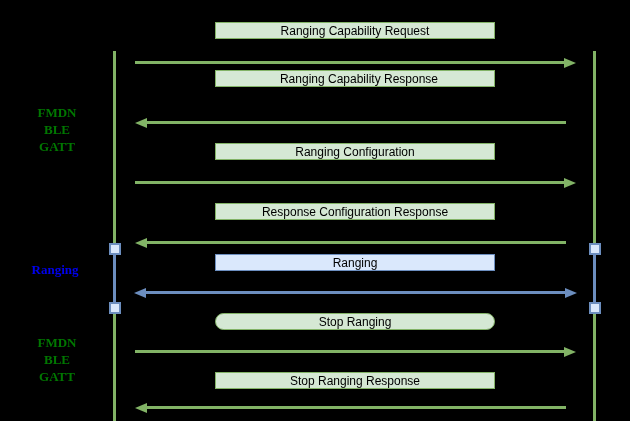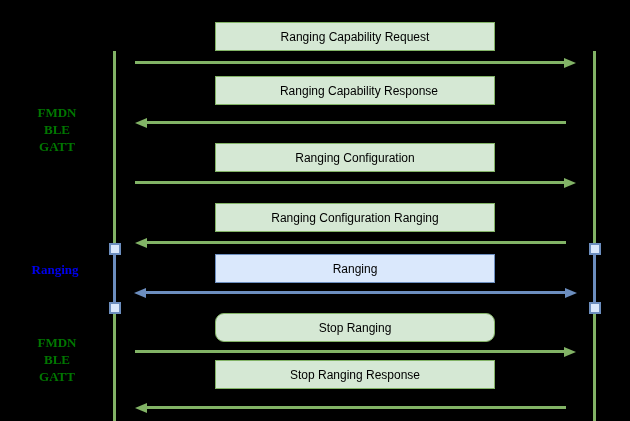--- a/index.html
+++ b/index.html
@@ -42,21 +42,21 @@
     box-sizing: border-box;
     background: #dae8fc;
     border: 2px solid #6c8ebf;
   }
 
   
   .msg-box {
     position: absolute;
     left: 215px;
     width: 280px;
-    height: 29px;
+    height: 17px;
     box-sizing: border-box;
     display: flex;
     align-items: center;
     justify-content: center;
     font-size: 12px;
     color: #000000;
     text-align: center;
   }
   .msg-box.green { background: #d5e8d4; border: 1px solid #82b366; }
   .msg-box.blue  { background: #dae8fc; border: 1px solid #6c8ebf; }
@@ -144,31 +144,31 @@
   </div>
   <div class="side-label green" style="top:334px;">
     <div>FMDN</div>
     <div>BLE</div>
     <div>GATT</div>
   </div>
 
   <div class="msg-box green" style="top:22px;">Ranging Capability Request</div>
   <div class="arrow green right" style="top:61px;"></div>
 
-  <div class="msg-box green" style="top:76px;padding-left:8px;">Ranging Capability Response</div>
+  <div class="msg-box green" style="top:70px;padding-left:8px;">Ranging Capability Response</div>
   <div class="arrow green left" style="top:121px;"></div>
 
   <div class="msg-box green" style="top:143px;text-align:right;">Ranging Configuration</div>
   <div class="arrow green right" style="top:181px;"></div>
 
-  <div class="msg-box green" style="top:203px;">Ranging Configuration Ranging</div>
+  <div class="msg-box green" style="top:203px;">Response Configuration Response</div>
   <div class="arrow green left" style="top:241px;"></div>
 
   <div class="msg-box blue" style="top:254px;">Ranging</div>
   <div class="arrow blue both" style="top:291px;"></div>
 
   <div class="msg-box green" style="top:313px;border-radius:9px;">Stop Ranging</div>
   <div class="arrow green right" style="top:350px;"></div>
 
-  <div class="msg-box green" style="top:360px;">Stop Ranging Response</div>
+  <div class="msg-box green" style="top:372px;">Stop Ranging Response</div>
   <div class="arrow green left" style="top:406px;"></div>
 
 </div>
 
 </body></html>

